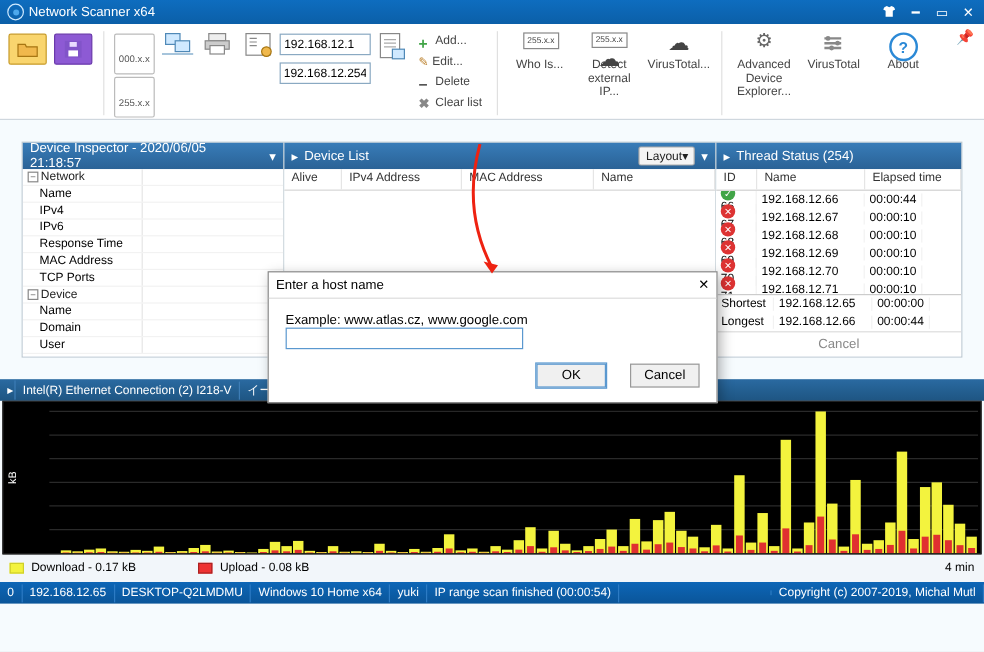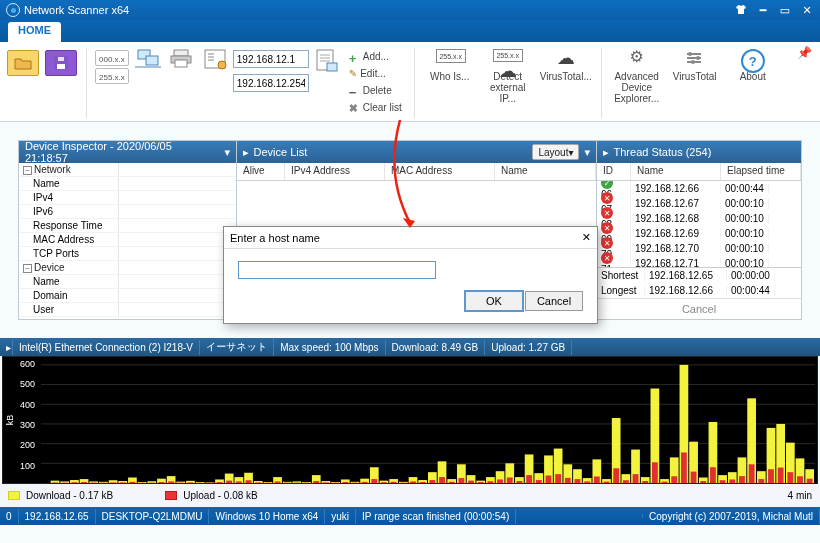--- a/index.html
+++ b/index.html
@@ -9,21 +9,21 @@
 .titlebar .t-icon{width:14px;height:14px;margin-right:4px;border-radius:50%;border:1.5px solid #cfeaff;display:flex;align-items:center;justify-content:center}
 .titlebar .t-icon:before{content:'';width:5px;height:5px;border-radius:50%;background:#4da8ec}
 .tb-btn{width:22px;height:18px;display:flex;align-items:center;justify-content:center;color:#fff;cursor:default}
 .tabs{height:22px;background:linear-gradient(#0a63b4,#095a9e);display:flex;padding:2px 0 0 8px}
 .tab{background:#fff;padding:2px 10px 0;border-radius:3px 3px 0 0;color:#1472c8;font-size:11px}.tab.active{color:#1472c8;font-weight:bold}
 .ribbon{height:80px;background:#fff;border-bottom:1px solid #cfd7de;display:flex;align-items:flex-start;padding:4px;font-size:10px;position:relative}
 .r-ico{width:32px;height:26px;margin:4px 3px;border:1px solid #c8c8c8;border-radius:2px;display:flex;align-items:center;justify-content:center;background:#f7f7f7;font-size:13px;color:#555}
 .r-folder{background:#f9d56e;border-color:#c79b2a;color:#a06a12}
 .r-save{background:#8d5ad4;border-color:#6a39ab;color:#fff}
 .r-stack{display:flex;flex-direction:column;gap:2px;margin:4px 2px}
-.r-chip{border:1px solid #bbb;border-radius:2px;padding:4px 3px;font-size:8px;height:16px;line-height:10px;color:#555;background:#fff}
+.r-chip{border:1px solid #bbb;border-radius:2px;padding:16px 3px;font-size:8px;height:28px;line-height:10px;color:#555;background:#fff}
 .r-input{width:76px;height:18px;border:1px solid #8aa9c2;font-size:10px;padding:0 3px;margin-top:4px}
 .r-sep{width:1px;height:70px;background:#e0e0e0;margin:2px 6px}
 .r-cmd{display:flex;align-items:center;height:17px;gap:3px;padding:0 4px;color:#444}.r-cmd svg,.r-cmd b{width:11px;height:11px}
 .r-big{display:flex;flex-direction:column;align-items:center;width:58px;padding:3px 4px 2px;color:#444;text-align:center;line-height:11px;border-radius:2px}
 .r-big .ic{width:28px;height:20px;margin-bottom:2px;position:relative}
 .r-big.sel{background:#cbe5f5;border:1px solid #7baad0}
 .ip-chip{width:30px;height:14px;font-size:7px;border:1px solid #888;background:#fff;display:flex;align-items:center;justify-content:center}
 .cloud{font-size:18px;line-height:18px}.cog{font-size:16px;line-height:16px;color:#666}
 .pin{font-size:12px;color:#666}.help{width:24px;height:24px;border:2px solid #2b89d6;border-radius:50%;display:flex;align-items:center;justify-content:center;color:#2b89d6;font-weight:bold;font-size:13px}
 .wksp{flex:1;display:flex;flex-direction:column}
@@ -54,21 +54,21 @@
 .ylbl{position:absolute;left:2px;top:50%;transform:translateY(-50%) rotate(-90deg);color:#fff;font-size:9px}
 .chart svg{position:absolute;left:38px;right:0;top:0;bottom:0;width:calc(100% - 40px);height:100%}
 .legend{display:flex;align-items:center;background:#f2f6fa;padding:6px 8px;font-size:10px;gap:6px}
 .sw{width:12px;height:9px}
 .status{height:18px;background:linear-gradient(#0d66b7,#0a5599);color:#fff;display:flex;align-items:center;font-size:10px}
 .status>div{padding:2px 6px;border-right:1px solid #2c7bc4}
 .dlg{position:absolute;left:223px;top:226px;width:375px;background:#fff;border:1px solid #888;box-shadow:3px 3px 10px rgba(0,0,0,.3);font-size:11px}
 .dlg-t{height:22px;display:flex;align-items:center;padding:0 6px;border-bottom:1px solid #ddd}.sp{flex:1}
 .dlg-b{padding:12px 14px 6px}
 .dlg input{width:198px;height:18px;border:1px solid #5a98cf;padding:0 4px;font-size:11px}
-.dlg-bt{display:flex;justify-content:flex-end;gap:2px;padding:6px 14px 12px}
+.dlg-bt{display:flex;justify-content:flex-end;gap:20px;padding:6px 14px 12px}
 .dlg-bt button{width:58px;height:20px;background:#f0f0f0;border:1px solid #999;font-size:11px}
 .dlg-bt button:first-child{border:1px solid #5a98cf;outline:1px solid #5a98cf}
 .arrow{position:absolute;left:380px;top:120px;pointer-events:none}
 </style>
 </head>
 <body>
 
 <div class="win">
 
 <div class="titlebar">
@@ -78,23 +78,20 @@
   <span class="tb-btn">
         <svg width="14" height="14" viewBox="0 0 14 14">
           <path d="M3 3l2-1 2 1 2-1 2 1 1 2-2 1v5H4V6L2 5z" fill="#fff"></path>
         </svg>
       </span>
   <span class="tb-btn">━</span>
   <span class="tb-btn">▭</span>
   <span class="tb-btn">✕</span>
 </div>
 
-<div class="tabs">
-  <div class="tab active">HOME</div>
-</div>
 
 <div class="ribbon">
  <div style="display:flex;flex-direction:column;align-items:center">
   <div style="display:flex">
    <div class="r-ico r-folder">
             <svg width="18" height="14" viewBox="0 0 18 14">
               <path d="M1 3h6l1 2h9v8H1z" fill="#f0b84c" stroke="#a77612"></path>
             </svg>
           </div>
    <div class="r-ico r-save">
@@ -340,29 +337,20 @@
   <div style="width:12px">▸</div>
   <div>Intel(R) Ethernet Connection (2) I218-V</div>
   <div>イーサネット</div>
   <div>Max speed: 100 Mbps</div>
   <div>Download: 8.49 GB</div>
   <div>Upload: 1.27 GB</div>
  </div>
 
  <div class="chart">
   <span class="ylbl">kB</span>
-  <div class="yaxis" id="yaxis">
-          <div>600</div>
-          <div>500</div>
-          <div>400</div>
-          <div>300</div>
-          <div>200</div>
-          <div>100</div>
-          <div></div>
-        </div>
   <svg id="chartsvg" preserveAspectRatio="none" viewBox="0 0 780 128">
           <line x1="0" x2="780" y1="8" y2="8" stroke="#2a2a2a"></line>
           <line x1="0" x2="780" y1="28" y2="28" stroke="#2a2a2a"></line>
           <line x1="0" x2="780" y1="48" y2="48" stroke="#2a2a2a"></line>
           <line x1="0" x2="780" y1="68" y2="68" stroke="#2a2a2a"></line>
           <line x1="0" x2="780" y1="88" y2="88" stroke="#2a2a2a"></line>
           <line x1="0" x2="780" y1="108" y2="108" stroke="#2a2a2a"></line>
           <rect x="0" y="128" width="8.775" height="0" fill="#f3f33e"></rect>
           <rect x="9.75" y="125.6" width="8.775" height="2.4" fill="#f3f33e"></rect>
           <rect x="19.5" y="126.4" width="8.775" height="1.6" fill="#f3f33e"></rect>
@@ -548,20 +536,21 @@
  </div>
 </div>
 
 <div class="dlg">
   <div class="dlg-t">
         <span>Enter a host name</span>
         <span class="sp"></span>
         <span>✕</span>
       </div>
   <div class="dlg-b">
+    <span>Example: www.atlas.cz, www.google.com</span>
     <input style="">
   </div>
   <div class="dlg-bt">
     <button>OK</button>
     <button>Cancel</button>
   </div>
 </div>
 
 <svg class="arrow" width="50" height="120">
   <path d="M20 0 Q 5 55 30 103" stroke="#e21" stroke-width="2.5" fill="none"></path>

